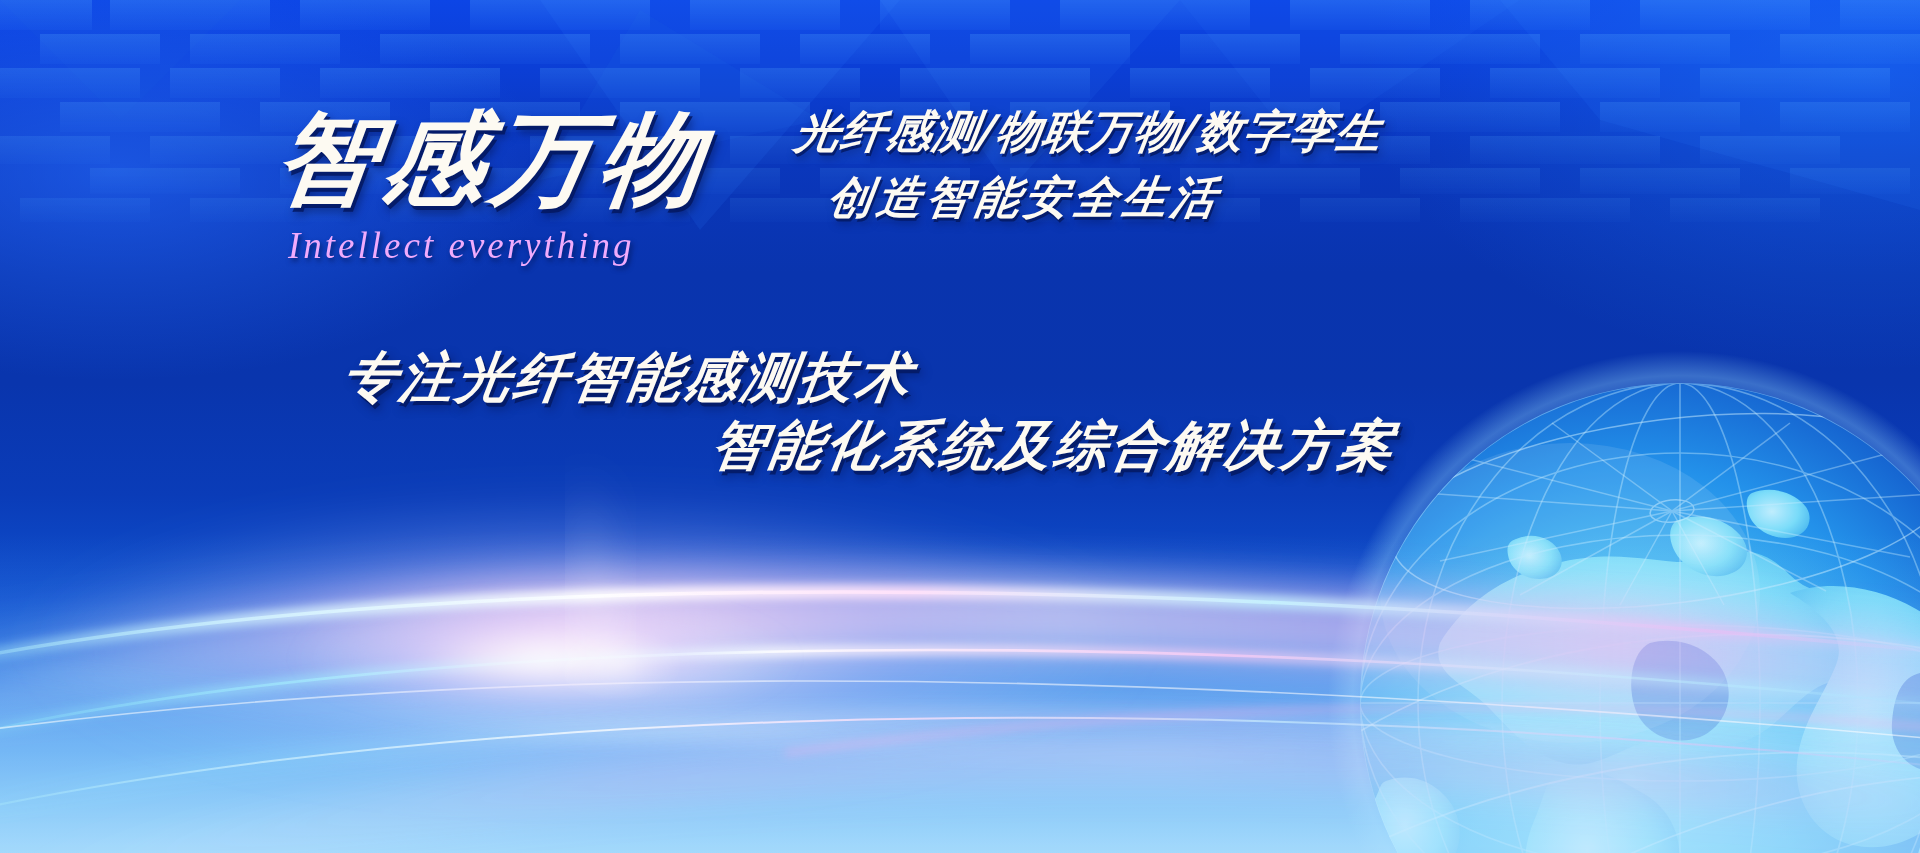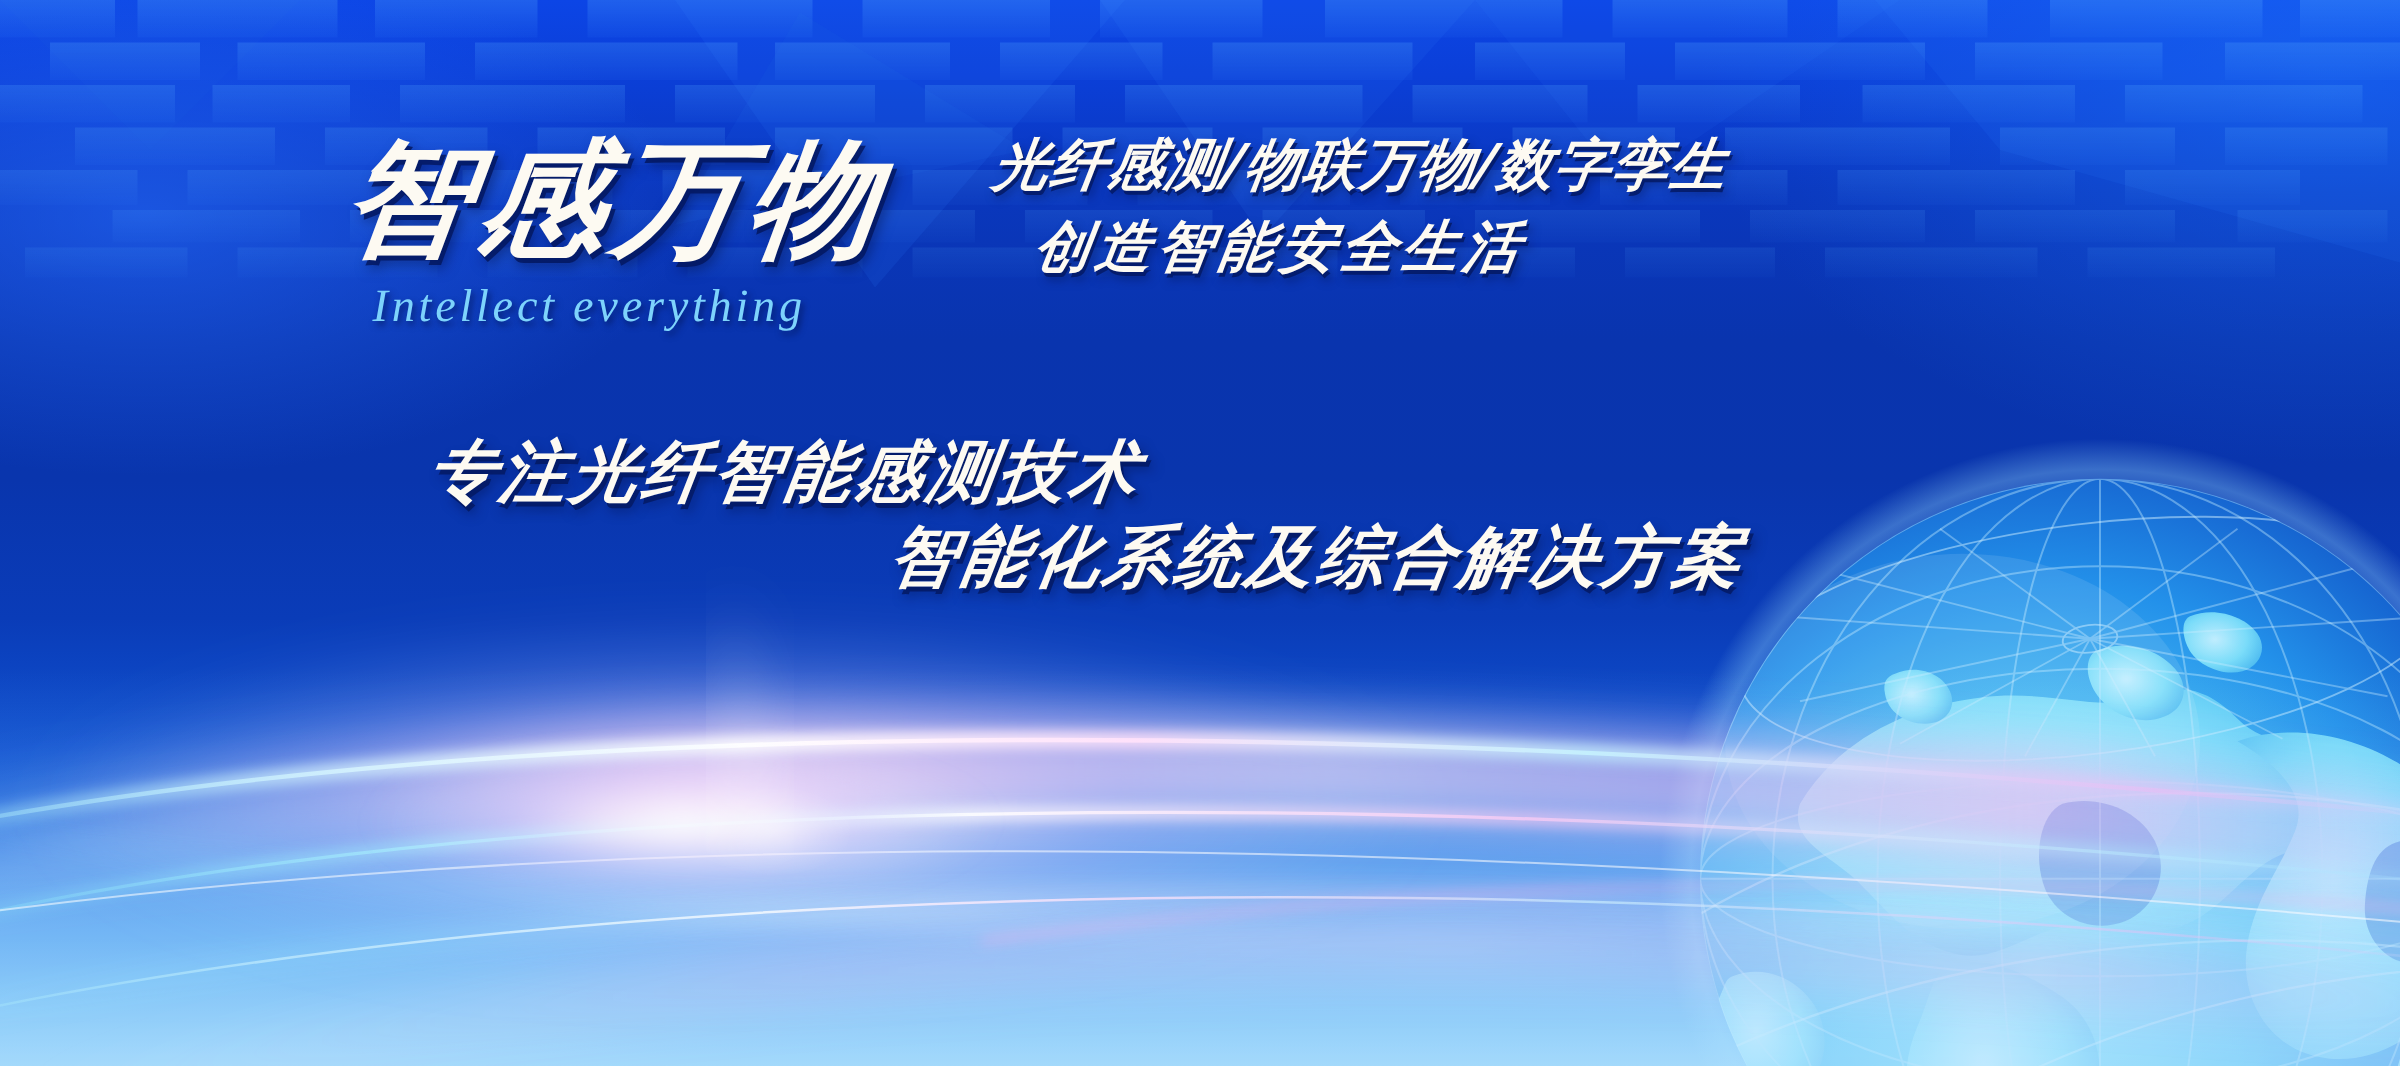--- a/index.html
+++ b/index.html
@@ -87,26 +87,26 @@
     font-style: italic;
     letter-spacing: 6px;
     font-family: "DejaVu Sans", "Liberation Sans", sans-serif;
     color: #fdfaf2;
     text-shadow:
       3px 4px 0 rgba(4,24,96,0.85),
       5px 7px 10px rgba(3,18,78,0.55);
     transform: skewX(-7deg);
   }
   .subtitle-en {
-    left: 298px; top: 224px;
+    left: 288px; top: 224px;
     font-size: 37px;
     font-style: italic;
     letter-spacing: 3px;
     font-family: "Liberation Serif", "DejaVu Serif", serif;
-    color: #7dd3fc;
+    color: #f0abfc;
     text-shadow: 2px 3px 5px rgba(3,18,78,0.7);
   }
 
   .tag-line-1 {
     left: 795px; top: 102px;
     font-size: 45px;
     font-weight: 700;
     font-style: italic;
     letter-spacing: 1px;
     font-family: "DejaVu Sans", "Liberation Sans", sans-serif;

